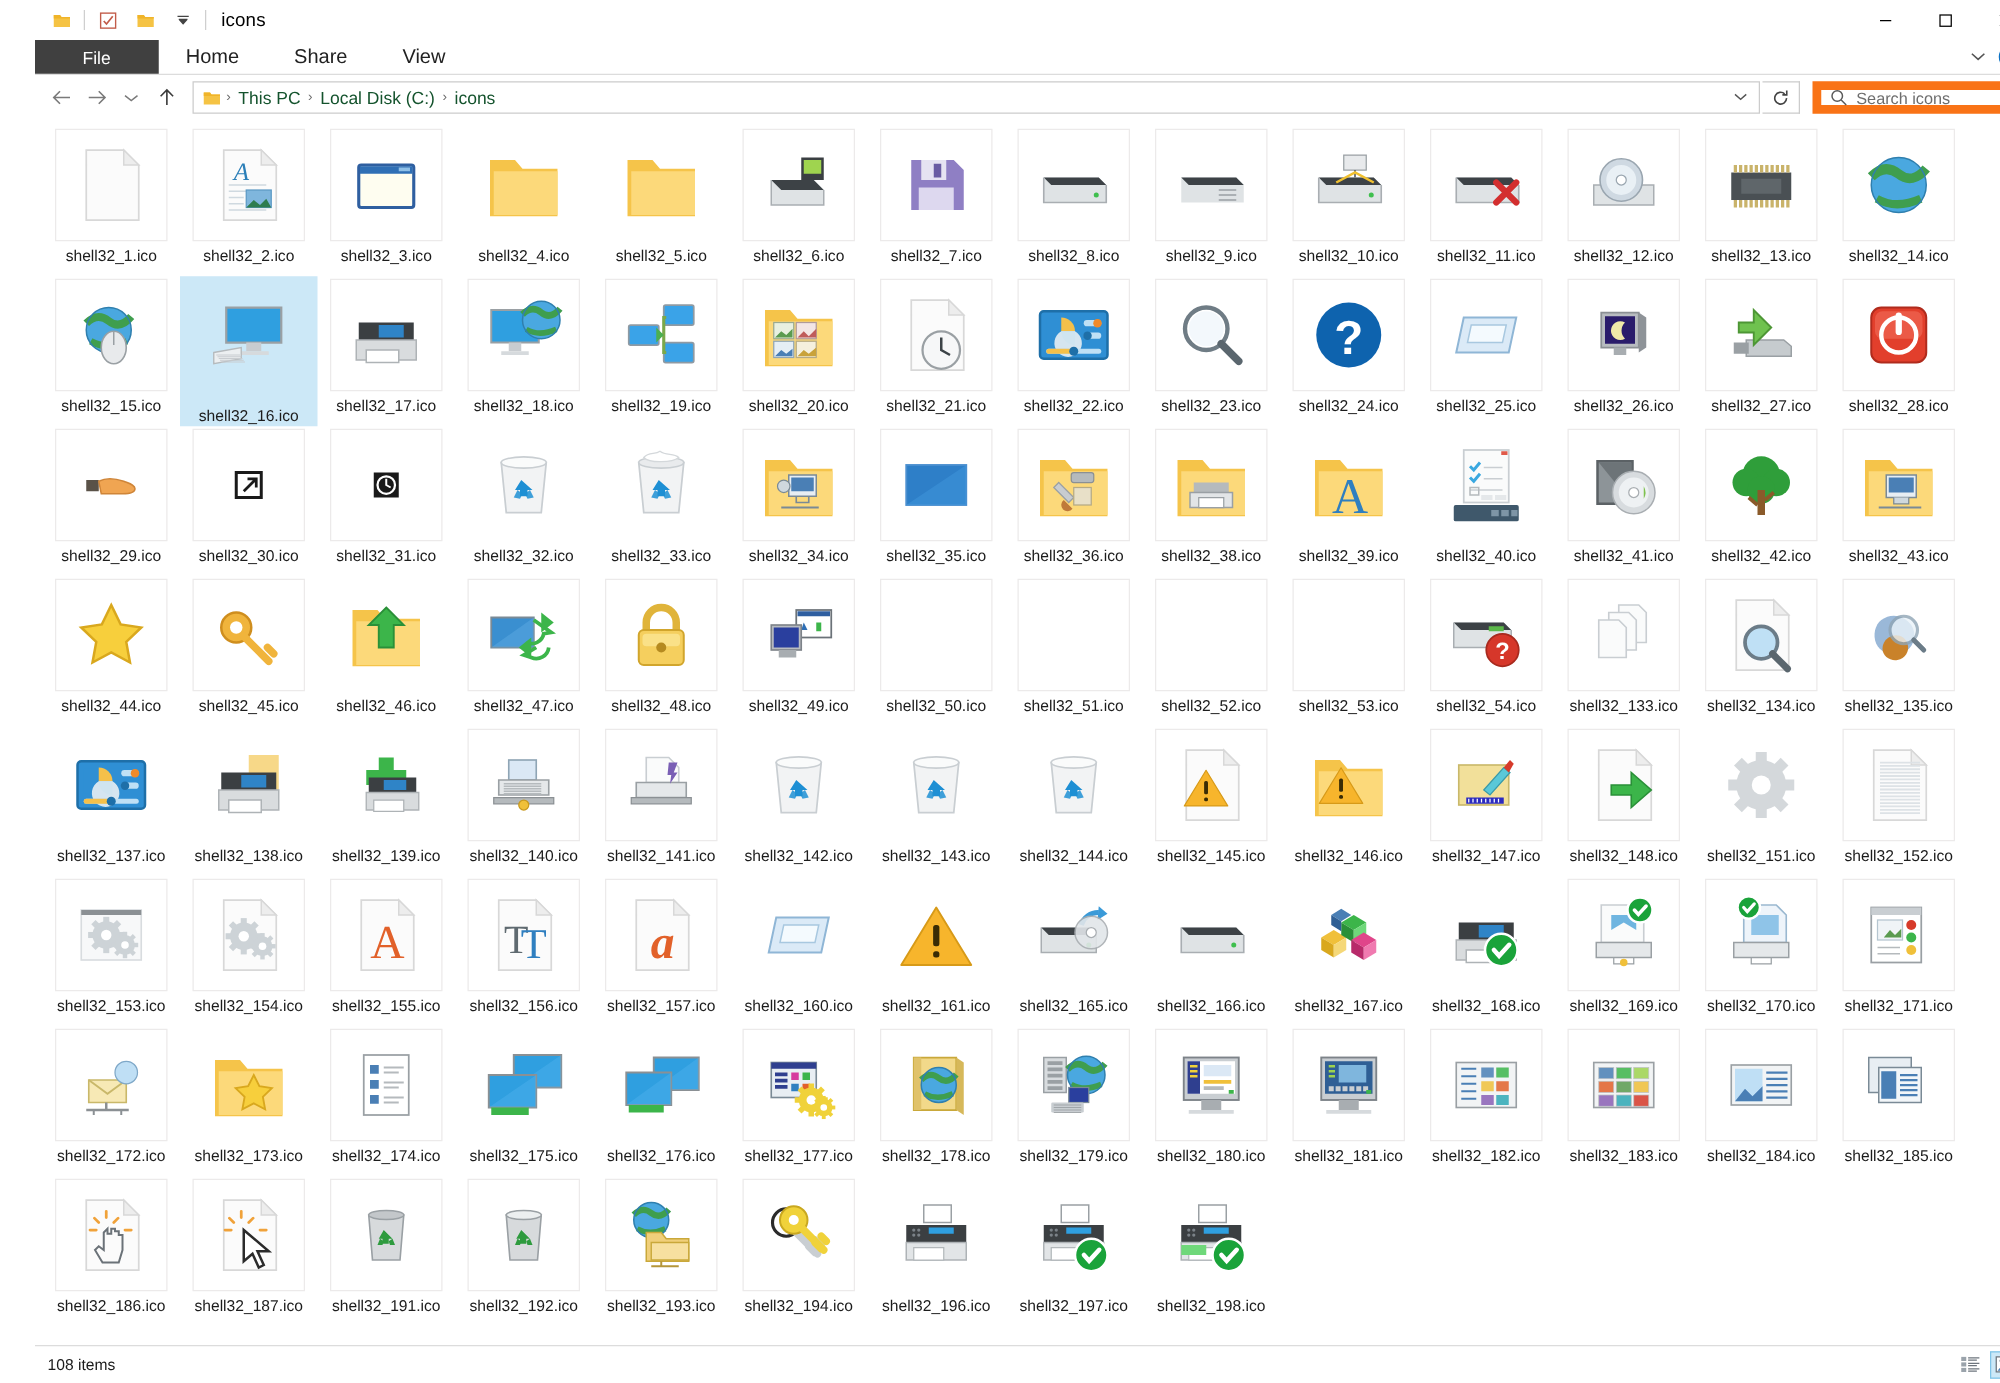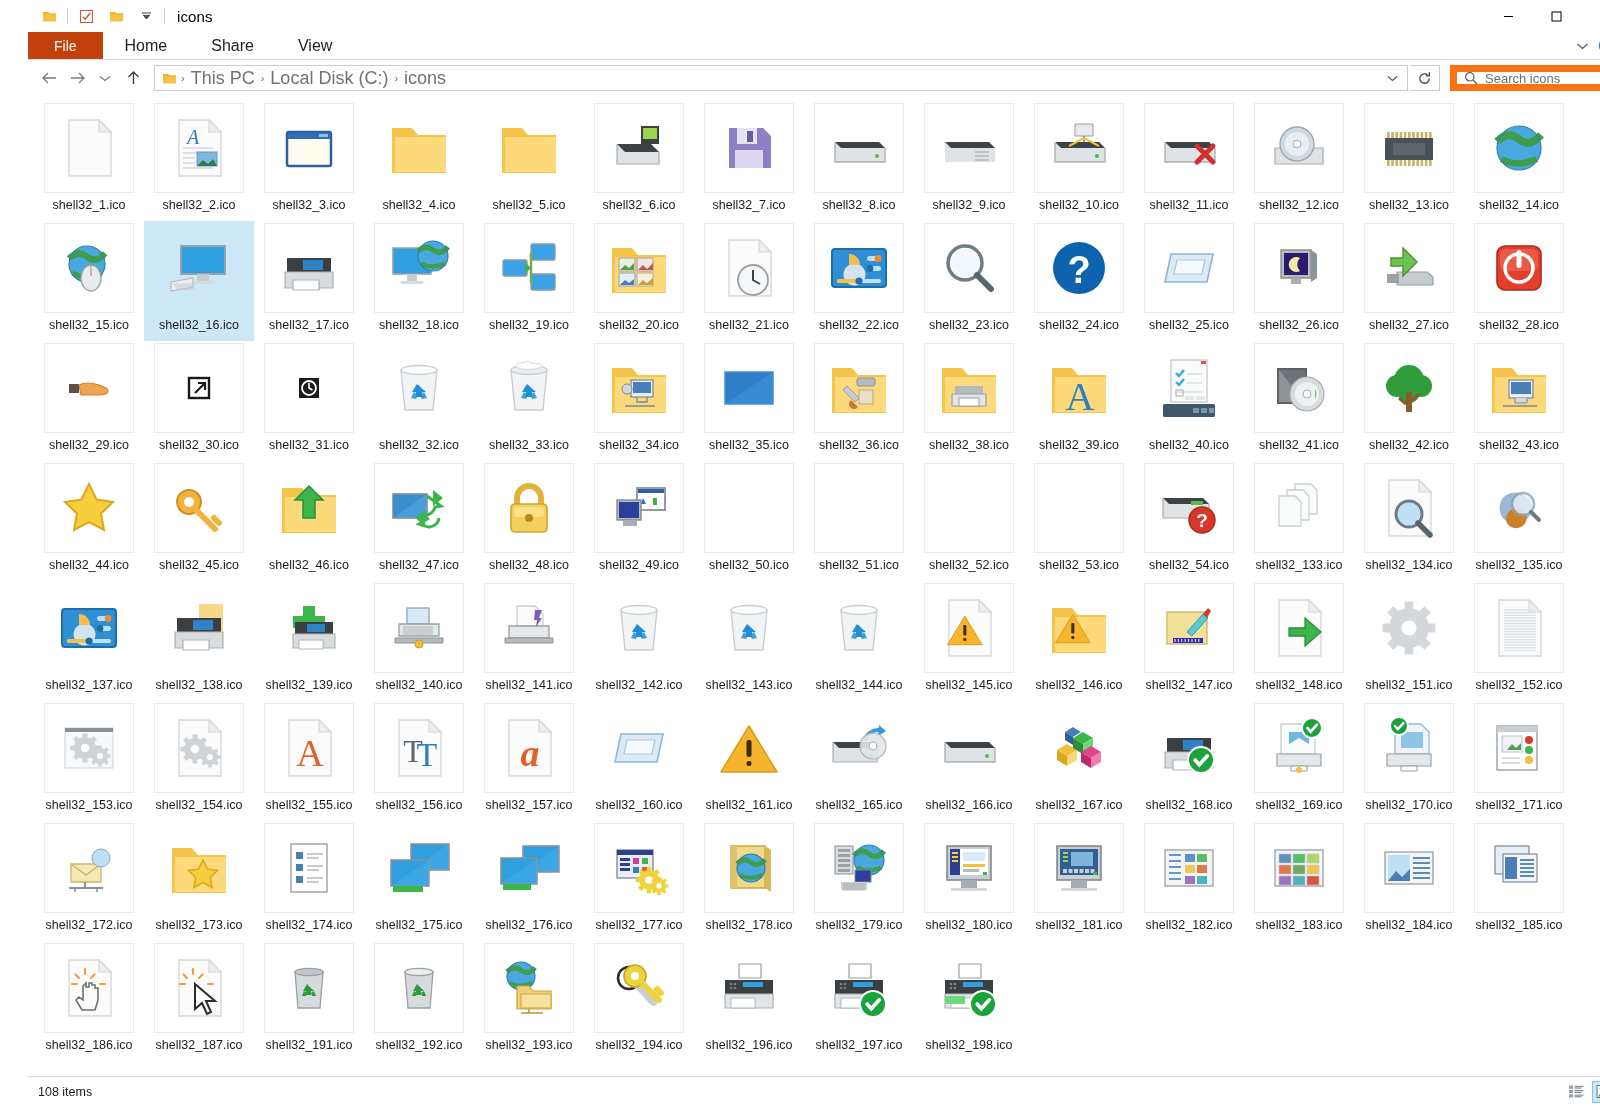--- a/index.html
+++ b/index.html
@@ -23,39 +23,39 @@
   .title-text { font-size: 15px; color:#000; margin-left: 9px; letter-spacing:.1px;}
   .win-controls { margin-left:auto; display:flex; height:32px; }
   .win-btn { width:48px; height:32px; display:flex; align-items:center; justify-content:center; }
 
   
   .ribbon {
     height: 28px; display:flex; align-items:stretch; flex:0 0 28px;
     background:#ffffff; border-bottom:1px solid #dcdcdc; position:relative;
   }
   .tab { padding:0 22px; display:flex; align-items:center; font-size:16px; color:#222; }
-  .tab.file { background:#c2410c; color:#fff; padding:0 26px; font-size:14px;}
+  .tab.file { background:#404040; color:#fff; padding:0 38px; font-size:14px;}
   .ribbon-right { margin-left:auto; display:flex; align-items:center; gap:10px; padding-right:10px; }
   .help-circle {
     width:19px; height:19px; border-radius:50%; background:#0c72c4; color:#fff;
     font-size:13px; font-weight:bold; display:flex; align-items:center; justify-content:center;
   }
 
   
   .addressbar {
     height:36px; flex:0 0 36px; display:flex; align-items:center;
     padding:0 8px 0 8px; gap:2px; background:#fff;
   }
   .navbtn { width:26px; height:26px; display:flex; align-items:center; justify-content:center; color:#7a7a7a; }
   .navbtn.active { color:#3b3b3b; }
   .crumbbox {
     flex:1; height:26px; border:1px solid #ccc; background:#fff; display:flex;
     align-items:center; padding:0 4px 0 7px; margin-left:6px;
   }
-  .crumb { font-size:18px; color:#737373; padding:0 5px; }
+  .crumb { font-size:14px; color:#14532d; padding:0 5px; }
   .crumb-sep { color:#6b6b6b; font-size:11px; padding:0 1px; }
   .crumb-drop { margin-left:auto; width:22px; text-align:center; color:#555; font-size:10px; }
   .refreshbtn { width:30px; height:26px; border:1px solid #ccc; border-left:none; display:flex; align-items:center; justify-content:center; color:#444; }
   .searchbox {
     width:170px; height:26px; border:7px solid #f97316; margin-left:8px; display:flex;
     align-items:center; padding:0 7px; gap:7px; background:#fff;
   }
   .search-ph { font-size:13px; color:#6d6d6d; }
 
   
@@ -70,21 +70,21 @@
   }
   .thumb {
     width:90px; height:90px; margin-top:2px; display:flex; align-items:center; justify-content:center;
     border:1px solid #eceaea; background:#fff; position:relative;
   }
   .thumb.nobox { border-color:transparent; }
   .label {
     font-size:12.5px; color:#1c1c1c; margin-top:4px; text-align:center; white-space:nowrap;
     line-height:16px; padding:0 2px;
   }
-  .cell.selected { background:#cce8f7; }
+  .cell.selected { background:#cce8f7;justify-content:space-between; }
   .cell.selected .thumb { border-color:#cce8f7; background:#cce8f7; }
   .ico { width:64px; height:64px; display:block; }
 
   
   .statusbar {
     height:30px; flex:0 0 30px; border-top:1px solid #dcdcdc; display:flex;
     align-items:center; padding:0 10px; background:#fff;gap:48px;
   }
   .status-text { font-size:12.5px; color:#1b1b1b; }
   .view-toggles { margin-left:auto; display:flex; gap:3px; align-items:center; }

